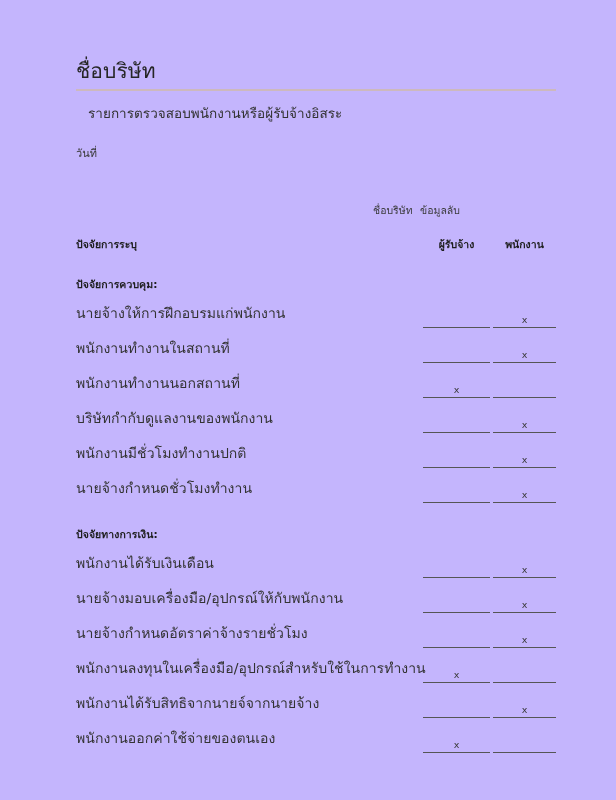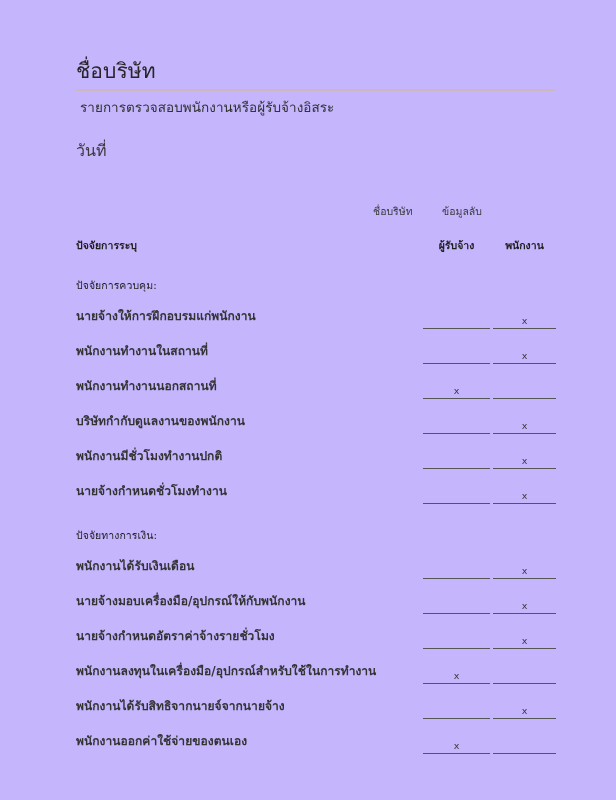--- a/index.html
+++ b/index.html
@@ -49,25 +49,25 @@
     height: 2px;
     background: #cdb9bd;
     width: 480px;
     margin: 0 0 6px 0;
   }
   .doc-subtitle {
     font-size: 13.5px;
     font-weight: 400;
     color: #333333;
     line-height: 1.5;
-    margin: 4px;
+    margin: 12px;
     letter-spacing: 0.05px;
   }
   .date-label {
-    font-size: 16px;
+    font-size: 11px;
     color: #3a3a3a;
     margin-top: 20px;
     letter-spacing: 0.05px;
   }
 
   
   .meta-row {
     position: relative;
     height: 16px;
     margin-top: 40px;
@@ -75,21 +75,21 @@
   .meta-company {
     position: absolute;
     left: 297px;
     top: 0;
     font-size: 10.5px;
     color: #3a3a3a;
     white-space: nowrap;
   }
   .meta-confidential {
     position: absolute;
-    left: 366px;
+    left: 344px;
     top: 0;
     font-size: 10.5px;
     color: #3a3a3a;
     white-space: nowrap;
   }
 
   
   .checklist {
     margin-top: 13px;
     width: 480px;
@@ -121,34 +121,34 @@
     color: #1f1f1f;
     text-align: left;
     white-space: nowrap;
     margin-left: 27px;
   }
 
   tr.header-row th { height: 22px; }
 
   tr.section-row td {
     font-size: 10.5px;
-    font-weight: 400;
+    font-weight: 700;
     color: #1f1f1f;
     height: 31px;
     padding-top: 9px;
     vertical-align: bottom;
     letter-spacing: 0.05px;
   }
 
   tr.item-row td {
     height: 31px;
   }
   tr.item-row .item-label {
-    font-size: 12px;
-    font-weight: 700;
+    font-size: 14px;
+    font-weight: 400;
     color: #333333;
     letter-spacing: 0.05px;
     white-space: nowrap;
     padding-bottom: 4px;
   }
   .mark-cell {
     text-align: center;
     padding-bottom: 2px;
   }
   .mark-box {

